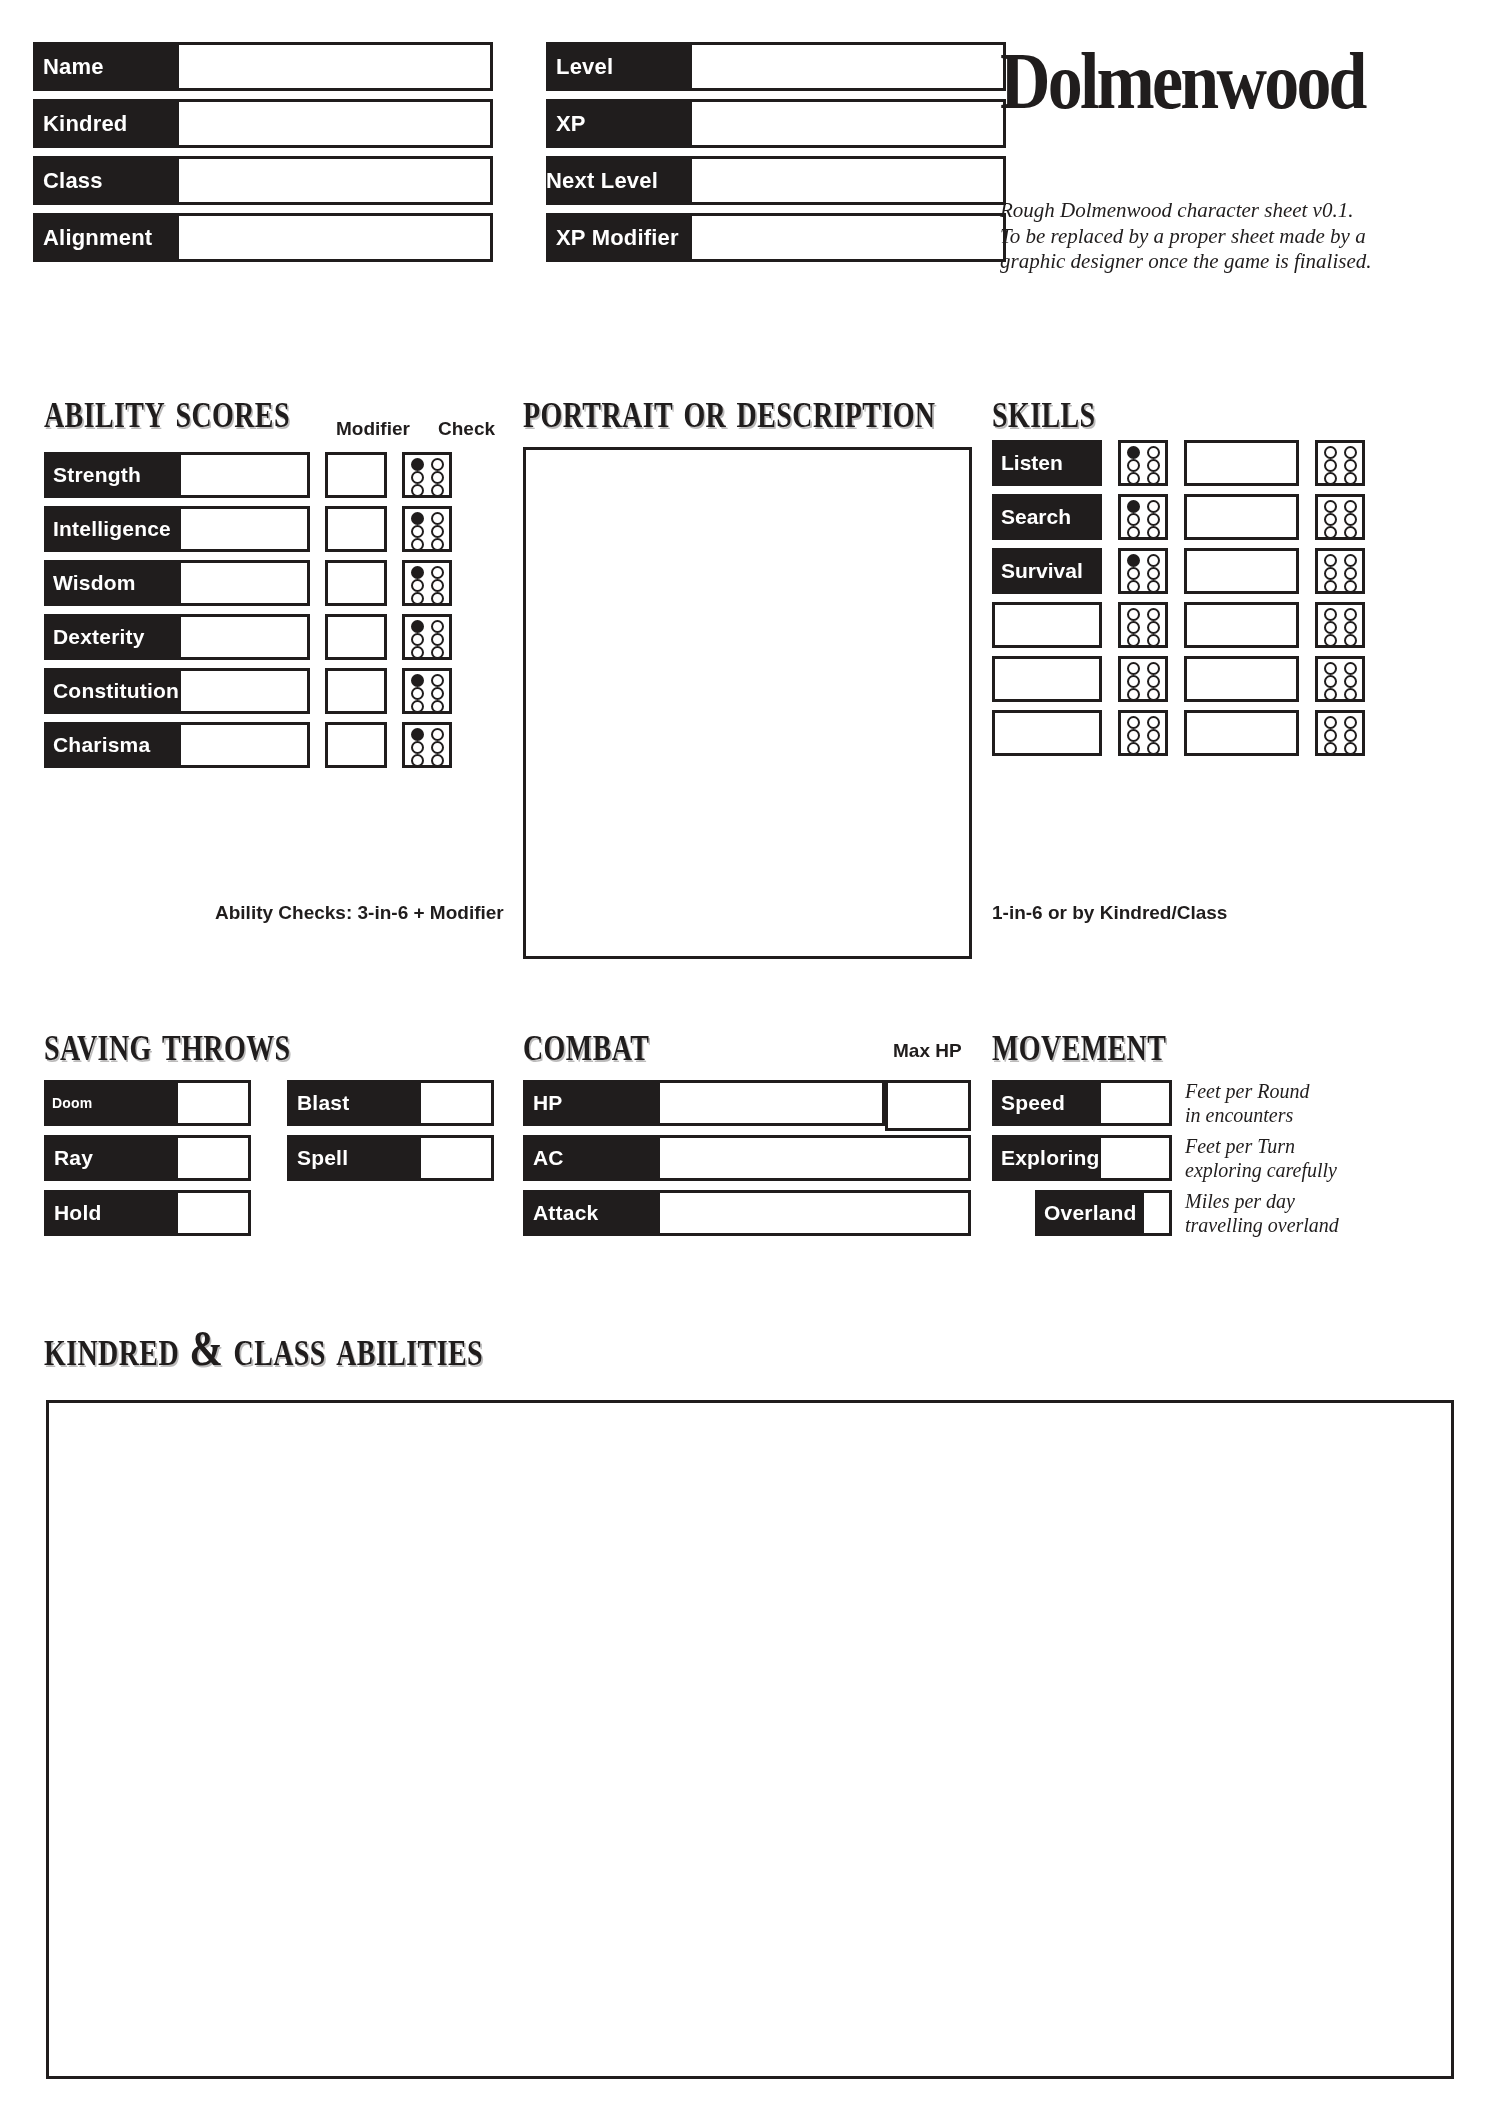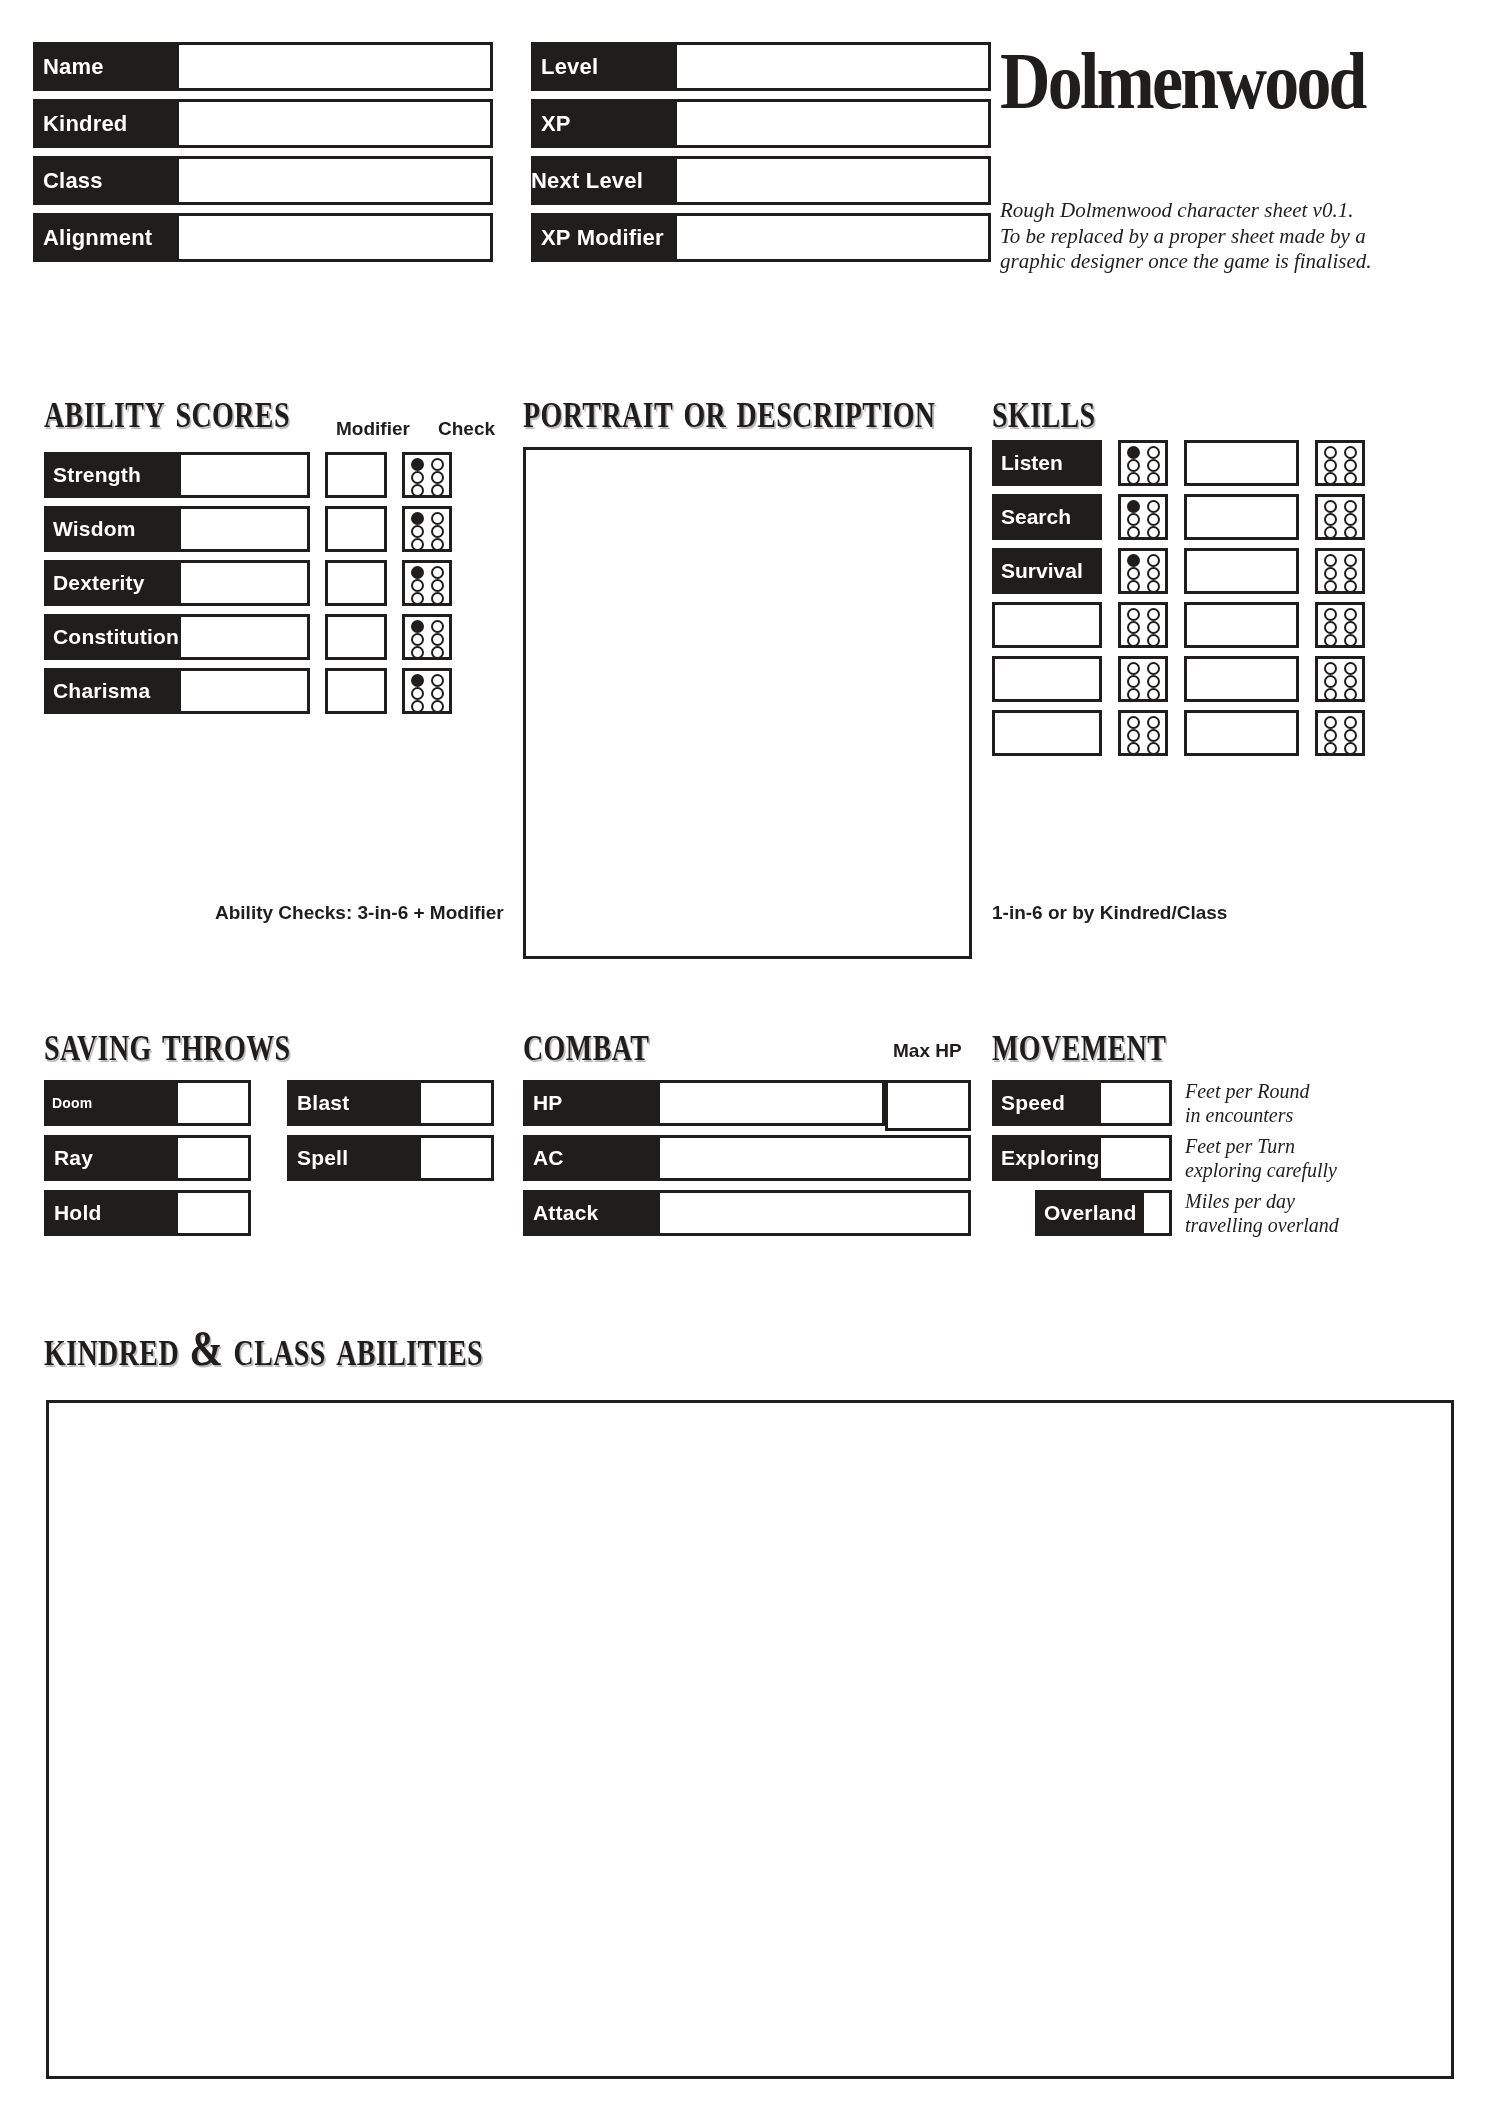--- a/index.html
+++ b/index.html
@@ -147,21 +147,21 @@
       <div class="field" style="height: 49px; margin-bottom: 8px;">
         <div class="lbl" style="width: 143px; font-size: 22px; padding-left: 10px;">Class</div>
         <div class="val"></div>
       </div>
       <div class="field" style="height: 49px; margin-bottom: 8px;">
         <div class="lbl" style="width: 143px; font-size: 22px; padding-left: 10px;">Alignment</div>
         <div class="val"></div>
       </div>
     </div>
 
-  <div id="identity-right" style="position:absolute; left:531px; top:42px; width:460px;">
+  <div id="identity-right" style="position:absolute; left:546px; top:42px; width:460px;">
       <div class="field" style="height: 49px; margin-bottom: 8px;">
         <div class="lbl" style="width: 143px; font-size: 22px; padding-left: 10px;">Level</div>
         <div class="val"></div>
       </div>
       <div class="field" style="height: 49px; margin-bottom: 8px;">
         <div class="lbl" style="width: 143px; font-size: 22px; padding-left: 10px;">XP</div>
         <div class="val"></div>
       </div>
       <div class="field" style="height: 49px; margin-bottom: 8px;">
         <div class="lbl" style="width: 143px; font-size: 22px; ">Next Level</div>
@@ -196,20 +196,35 @@
           <div class="pip on"></div>
           <div class="pip"></div>
           <div class="pip"></div>
           <div class="pip"></div>
           <div class="pip"></div>
           <div class="pip"></div>
         </div>
       </div>
       <div style="display: flex; align-items: stretch; height: 46px; margin-bottom: 8px;">
         <div class="field" style="width: 266px; flex: 0 0 auto;">
+          <div class="lbl" style="width: 134px; font-size: 21px; padding-left: 9px;">Intelligence</div>
+          <div class="val"></div>
+        </div>
+        <div class="box" style="width: 62px; margin-left: 15px; flex: 0 0 auto;"></div>
+        <div class="pips" style="width: 50px; height: 46px; margin-left: 15px; flex: 0 0 auto;">
+          <div class="pip on"></div>
+          <div class="pip"></div>
+          <div class="pip"></div>
+          <div class="pip"></div>
+          <div class="pip"></div>
+          <div class="pip"></div>
+        </div>
+      </div>
+      <div style="display: flex; align-items: stretch; height: 46px; margin-bottom: 8px;">
+        <div class="field" style="width: 266px; flex: 0 0 auto;">
           <div class="lbl" style="width: 134px; font-size: 21px; padding-left: 9px;">Wisdom</div>
           <div class="val"></div>
         </div>
         <div class="box" style="width: 62px; margin-left: 15px; flex: 0 0 auto;"></div>
         <div class="pips" style="width: 50px; height: 46px; margin-left: 15px; flex: 0 0 auto;">
           <div class="pip on"></div>
           <div class="pip"></div>
           <div class="pip"></div>
           <div class="pip"></div>
           <div class="pip"></div>

